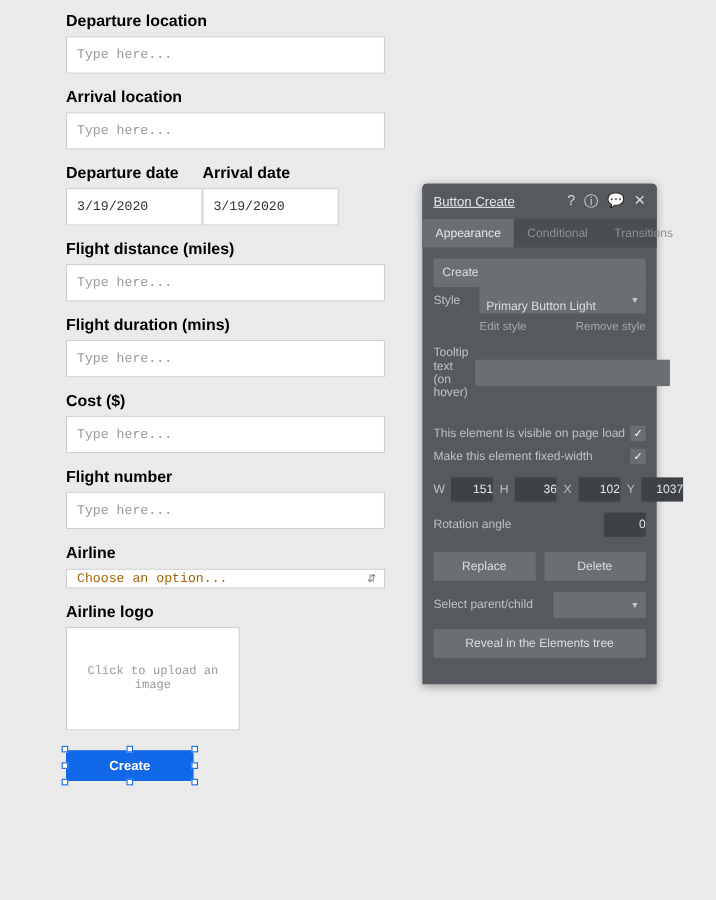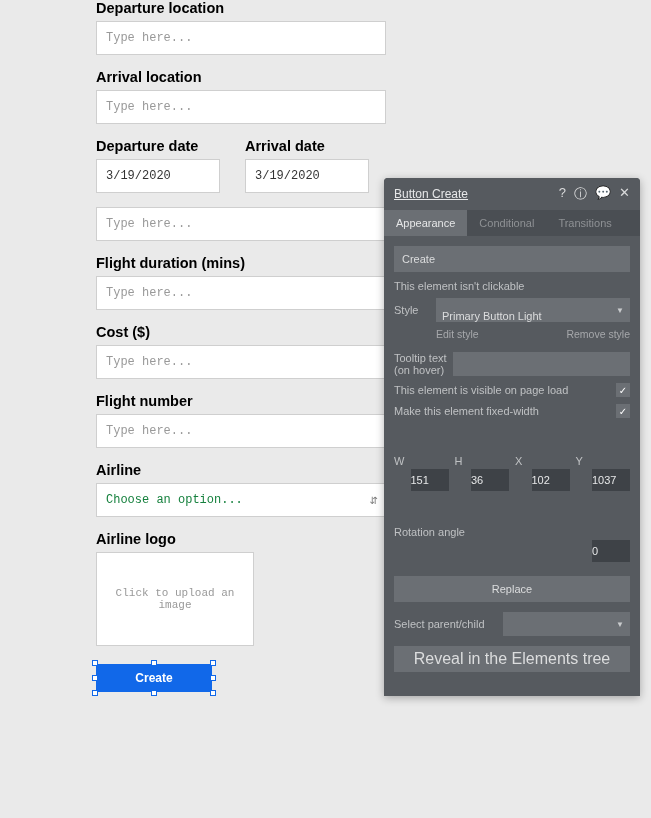--- a/index.html
+++ b/index.html
@@ -5,22 +5,21 @@
     * { box-sizing: border-box; margin: 0; padding: 0; }
     body {
       background: #eaeaea;
       font-family: -apple-system, BlinkMacSystemFont, "Segoe UI", Arial, sans-serif;
       width: 651px;
       height: 818px;
       position: relative;
       overflow: hidden;
     }
     .form-area {
-      padding: 0 0 0 60px;
-      margin-left: 36px;
+      padding: 12px 0 0 60px;
     }
     .field-group {
       margin-bottom: 14px;
     }
     .field-label {
       font-size: 14.5px;
       font-weight: 700;
       color: #000;
       margin-bottom: 5px;
       display: block;
@@ -29,31 +28,31 @@
       width: 290px;
       height: 34px;
       border: 1px solid #cfcfcf;
       background: #fff;
       padding: 0 9px;
       font-family: "Courier New", monospace;
       font-size: 12px;
       color: #333;
     }
     .text-input::placeholder { color: #999; }
-    .date-row { display: flex; gap: 25px; }
+    .date-row { display: flex; }
     .date-col .text-input { width: 124px; }
     .select-input {
       width: 290px;
-      height: 34px;
+      height: 18px;
       border: 1px solid #cfcfcf;
       background: #fff;
       padding: 0 9px;
       font-family: "Courier New", monospace;
       font-size: 12px;
-      color: #15803d;
+      color: #a16207;
       appearance: none;
       position: relative;
     }
     .select-wrap { position: relative; width: 290px; }
     .select-arrows {
       position: absolute;
       right: 8px;
       top: 50%;
       transform: translateY(-50%);
       font-size: 10px;
@@ -101,23 +100,23 @@
     .h-tr { top: -4px; right: -4px; }
     .h-ml { top: 50%; left: -4px; margin-top: -3px; }
     .h-mr { top: 50%; right: -4px; margin-top: -3px; }
     .h-bl { bottom: -4px; left: -4px; }
     .h-bm { bottom: -4px; left: 50%; margin-left: -3px; }
     .h-br { bottom: -4px; right: -4px; }
 
     
     .inspector {
       position: absolute;
-      top: 178px;
+      top: 167px;
       left: 384px;
-      width: 256px;
+      width: 213px;
       background: #565a5f;
       color: #c9cbcd;
       font-size: 12px;
       border-radius: 4px 4px 0 0;
       box-shadow: 0 2px 8px rgba(0,0,0,0.3);
     }
     .insp-header {
       display: flex;
       align-items: center;
       justify-content: space-between;
@@ -213,22 +212,23 @@
     .style-links {
       display: flex;
       justify-content: space-between;
       padding-left: 42px;
       font-size: 10.5px;
       color: #a6a8ab;
       margin-bottom: 12px;
     }
     .tooltip-row {
       display: flex;
+      align-items: center;
       gap: 6px;
-      margin-bottom: 7px;
+      margin-bottom: 24px;
     }
     .tooltip-label { font-size: 11px; color: #bfc1c3; }
     .tooltip-input {
       flex: 1;
       height: 24px;
       background: #6b6f74;
       border: none;
     }
     .check-row {
       display: flex;
@@ -254,22 +254,21 @@
       margin: 12px 0 10px 0;
     }
     .dim-label { font-size: 11px; color: #bfc1c3; width: 12px; }
     .dim-input {
       width: 38px;
       height: 22px;
       background: #3e4247;
       border: none;
       color: #e6e7e8;
       font-size: 11px;
-      text-align: left;
-      margin-top: 39px;
+      text-align: right;
     }
     .rot-row {
       display: flex;
       justify-content: space-between;
       align-items: center;
       margin-bottom: 14px;
     }
     .rot-row .dim-input { width: 38px; }
     .btn-pair {
       display: flex;
@@ -291,21 +290,21 @@
       gap: 18px;
       margin-bottom: 10px;
     }
     .parent-label { font-size: 11px; color: #bfc1c3; flex-shrink: 0; }
     .reveal-btn {
       width: 100%;
       height: 26px;
       background: #6b6f74;
       border: none;
       color: #dcddde;
-      font-size: 16px;
+      font-size: 11px;
       cursor: pointer;
       margin-bottom: 10px;
     }
     .lock-row {
       display: flex;
       justify-content: space-between;
       align-items: center;
       font-size: 11px;
       color: #bfc1c3;
     }
@@ -334,20 +333,21 @@
       <label class="field-label">Departure date</label>
       <input class="text-input" value="3/19/2020" style="">
     </div>
     <div class="date-col">
       <label class="field-label">Arrival date</label>
       <input class="text-input" value="3/19/2020" style="">
     </div>
   </div>
 
   <div class="field-group">
+    <label class="field-label">Flight distance (miles)</label>
     <input class="text-input" placeholder="Type here..." style="">
   </div>
 
   <div class="field-group">
     <label class="field-label">Flight duration (mins)</label>
     <input class="text-input" placeholder="Type here..." style="">
   </div>
 
   <div class="field-group">
     <label class="field-label">Cost ($)</label>
@@ -404,21 +404,20 @@
   <div class="insp-tabs">
     <div class="insp-tab active">Appearance</div>
     <div class="insp-tab">Conditional</div>
     <div class="insp-tab">Transitions</div>
   </div>
 
   <div class="insp-body">
 
     <input class="insp-input-full" value="Create" style="">
 
-    <div class="insp-row-text">This element isn't clickable</div>
 
 
     <div class="insp-field-row">
       <span class="insp-label-sm">Style</span>
       <div class="insp-select-wrap">
         <div class="insp-select" style="display:flex;align-items:flex-end;">
           <span>Primary Button Light</span>
         </div>
         <span class="insp-select-caret">▼</span>
       </div>
@@ -453,20 +452,21 @@
       <input class="dim-input" value="1037" style="">
     </div>
 
     <div class="rot-row">
       <span style="font-size:11px;color:#bfc1c3;">Rotation angle</span>
       <input class="dim-input" value="0" style="">
     </div>
 
     <div class="btn-pair">
       <button class="insp-btn">Replace</button>
+      <button class="insp-btn">Delete</button>
     </div>
 
     <div class="parent-row">
       <span class="parent-label">Select parent/child</span>
       <div class="insp-select-wrap">
         <div class="insp-select"></div>
         <span class="insp-select-caret">▼</span>
       </div>
     </div>
 

